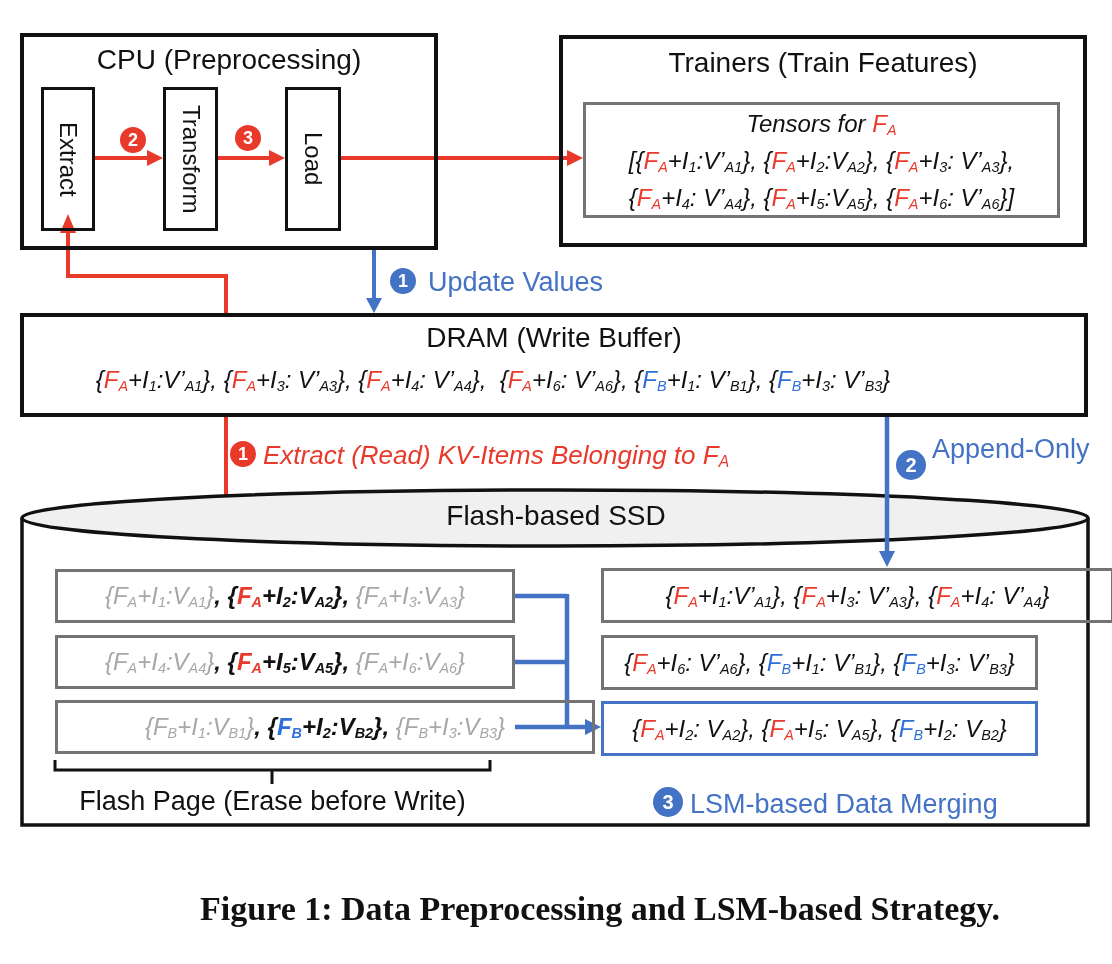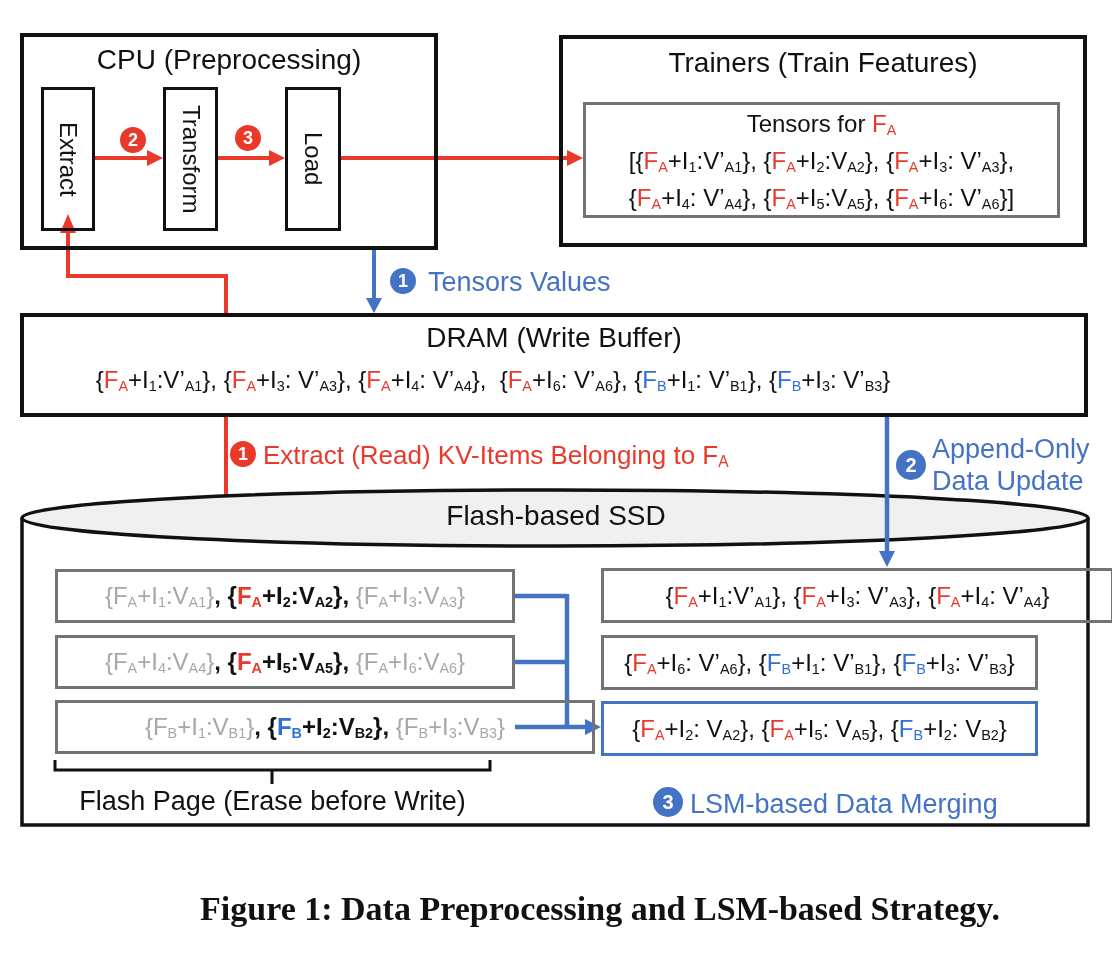--- a/index.html
+++ b/index.html
@@ -16,21 +16,21 @@
     display:flex;align-items:center;justify-content:center;
     writing-mode:vertical-rl;text-orientation:mixed;font-size:24px;
   }
   .circle{
     position:absolute;width:26px;height:26px;border-radius:50%;
     background:var(--accent);color:#fff;display:flex;align-items:center;
     justify-content:center;font-size:18px;font-weight:700;line-height:1;
   }
   .circle.red{background:var(--red);}
   .circle.lg{width:30px;height:30px;font-size:20px;}
-  .kv{white-space:pre;font-size:24px;line-height:1;}
+  .kv{white-space:pre;font-size:24px;line-height:1;font-style:italic;}
   .kvrow{
     position:absolute;display:flex;align-items:center;justify-content:center;
     box-sizing:border-box;
   }
   .bluebox{border:3px solid var(--accent);}
   .blklabel{position:absolute;font-size:27px;white-space:nowrap;}
   .bluelabel{position:absolute;font-size:27px;color:var(--accent);white-space:nowrap;}
   .redlabel{position:absolute;font-size:26px;color:var(--red);white-space:nowrap;}
   sub{font-size:0.6em;vertical-align:-0.22em;line-height:0;}
   .c-red{color:var(--red);}
@@ -103,34 +103,33 @@
   <div class="bigbox" style="left:559px;top:35px;width:528px;height:212px"></div>
   <div class="title" style="left:559px;top:47px;width:528px">Trainers (Train Features)</div>
   <div class="thinbox" style="left:583px;top:102px;width:477px;height:116px"></div>
   <div class="tensorlines" style="left:586px;top:104px;width:471px;height:112px">
     <div class="kv"><span>Tensors for </span><span class="c-red">F<sub>A</sub></span></div>
     <div class="kv"><span>[{</span><span class="c-red">F<sub>A</sub></span><span>+I<sub>1</sub></span><span>:V’<sub>A1</sub></span><span>}, {</span><span class="c-red">F<sub>A</sub></span><span>+I<sub>2</sub></span><span>:V<sub>A2</sub></span><span>}, {</span><span class="c-red">F<sub>A</sub></span><span>+I<sub>3</sub></span><span>: V’<sub>A3</sub></span><span>},</span></div>
     <div class="kv"><span>{</span><span class="c-red">F<sub>A</sub></span><span>+I<sub>4</sub></span><span>: V’<sub>A4</sub></span><span>}, {</span><span class="c-red">F<sub>A</sub></span><span>+I<sub>5</sub></span><span>:V<sub>A5</sub></span><span>}, {</span><span class="c-red">F<sub>A</sub></span><span>+I<sub>6</sub></span><span>: V’<sub>A6</sub></span><span>}]</span></div>
   </div>
 
   <div class="circle" style="left:390px;top:268px">1</div>
-  <div class="bluelabel" style="left:428px;top:267px">Tensors Values</div>
+  <div class="bluelabel" style="left:428px;top:267px">Update Values</div>
 
   <div class="bigbox" style="left:20px;top:313px;width:1068px;height:104px"></div>
   <div class="title" style="left:20px;top:322px;width:1068px">DRAM (Write Buffer)</div>
   <div class="kvrow" style="left:20px;top:358px;width:946px;height:44px">
     <div class="kv"><span>{</span><span class="c-red">F<sub>A</sub></span><span>+I<sub>1</sub></span><span>:V’<sub>A1</sub></span><span>}, {</span><span class="c-red">F<sub>A</sub></span><span>+I<sub>3</sub></span><span>: V’<sub>A3</sub></span><span>}, {</span><span class="c-red">F<sub>A</sub></span><span>+I<sub>4</sub></span><span>: V’<sub>A4</sub></span><span>},  {</span><span class="c-red">F<sub>A</sub></span><span>+I<sub>6</sub></span><span>: V’<sub>A6</sub></span><span>}, {</span><span class="c-fblue">F<sub>B</sub></span><span>+I<sub>1</sub></span><span>: V’<sub>B1</sub></span><span>}, {</span><span class="c-fblue">F<sub>B</sub></span><span>+I<sub>3</sub></span><span>: V’<sub>B3</sub></span><span>}</span></div>
   </div>
 
   <div class="circle red" style="left:230px;top:441px">1</div>
   <div class="redlabel kv" style="left:263px;top:442px;font-size:26px"><span class="c-red">Extract (Read) KV-Items Belonging to </span><span class="c-red">F<sub>A</sub></span></div>
 
   <div class="circle lg" style="left:896px;top:450px">2</div>
   <div class="bluelabel" style="left:932px;top:434px">Append-Only</div>
-  <div class="bluelabel" style="left:932px;top:466px">Data Update</div>
 
   <div class="title" style="left:0;top:500px;width:1112px">Flash-based SSD</div>
 
   <div class="kvrow thinbox" style="left:55px;top:569px;width:460px;height:54px">
     <div class="kv"><span class="c-gray">{</span><span class="c-gray">F<sub>A</sub></span><span class="c-gray">+I<sub>1</sub></span><span class="c-gray">:V<sub>A1</sub></span><span class="c-gray">}</span><span class="b">, </span><span class="b">{</span><span class="c-red b">F<sub>A</sub></span><span class="b">+I<sub>2</sub></span><span class="b">:V<sub>A2</sub></span><span class="b">},</span><span> </span><span class="c-gray">{</span><span class="c-gray">F<sub>A</sub></span><span class="c-gray">+I<sub>3</sub></span><span class="c-gray">:V<sub>A3</sub></span><span class="c-gray">}</span></div>
   </div>
   <div class="kvrow thinbox" style="left:55px;top:635px;width:460px;height:54px">
     <div class="kv"><span class="c-gray">{</span><span class="c-gray">F<sub>A</sub></span><span class="c-gray">+I<sub>4</sub></span><span class="c-gray">:V<sub>A4</sub></span><span class="c-gray">}</span><span class="b">, </span><span class="b">{</span><span class="c-red b">F<sub>A</sub></span><span class="b">+I<sub>5</sub></span><span class="b">:V<sub>A5</sub></span><span class="b">},</span><span> </span><span class="c-gray">{</span><span class="c-gray">F<sub>A</sub></span><span class="c-gray">+I<sub>6</sub></span><span class="c-gray">:V<sub>A6</sub></span><span class="c-gray">}</span></div>
   </div>
   <div class="kvrow thinbox" style="left:55px;top:700px;width:540px;height:54px">

